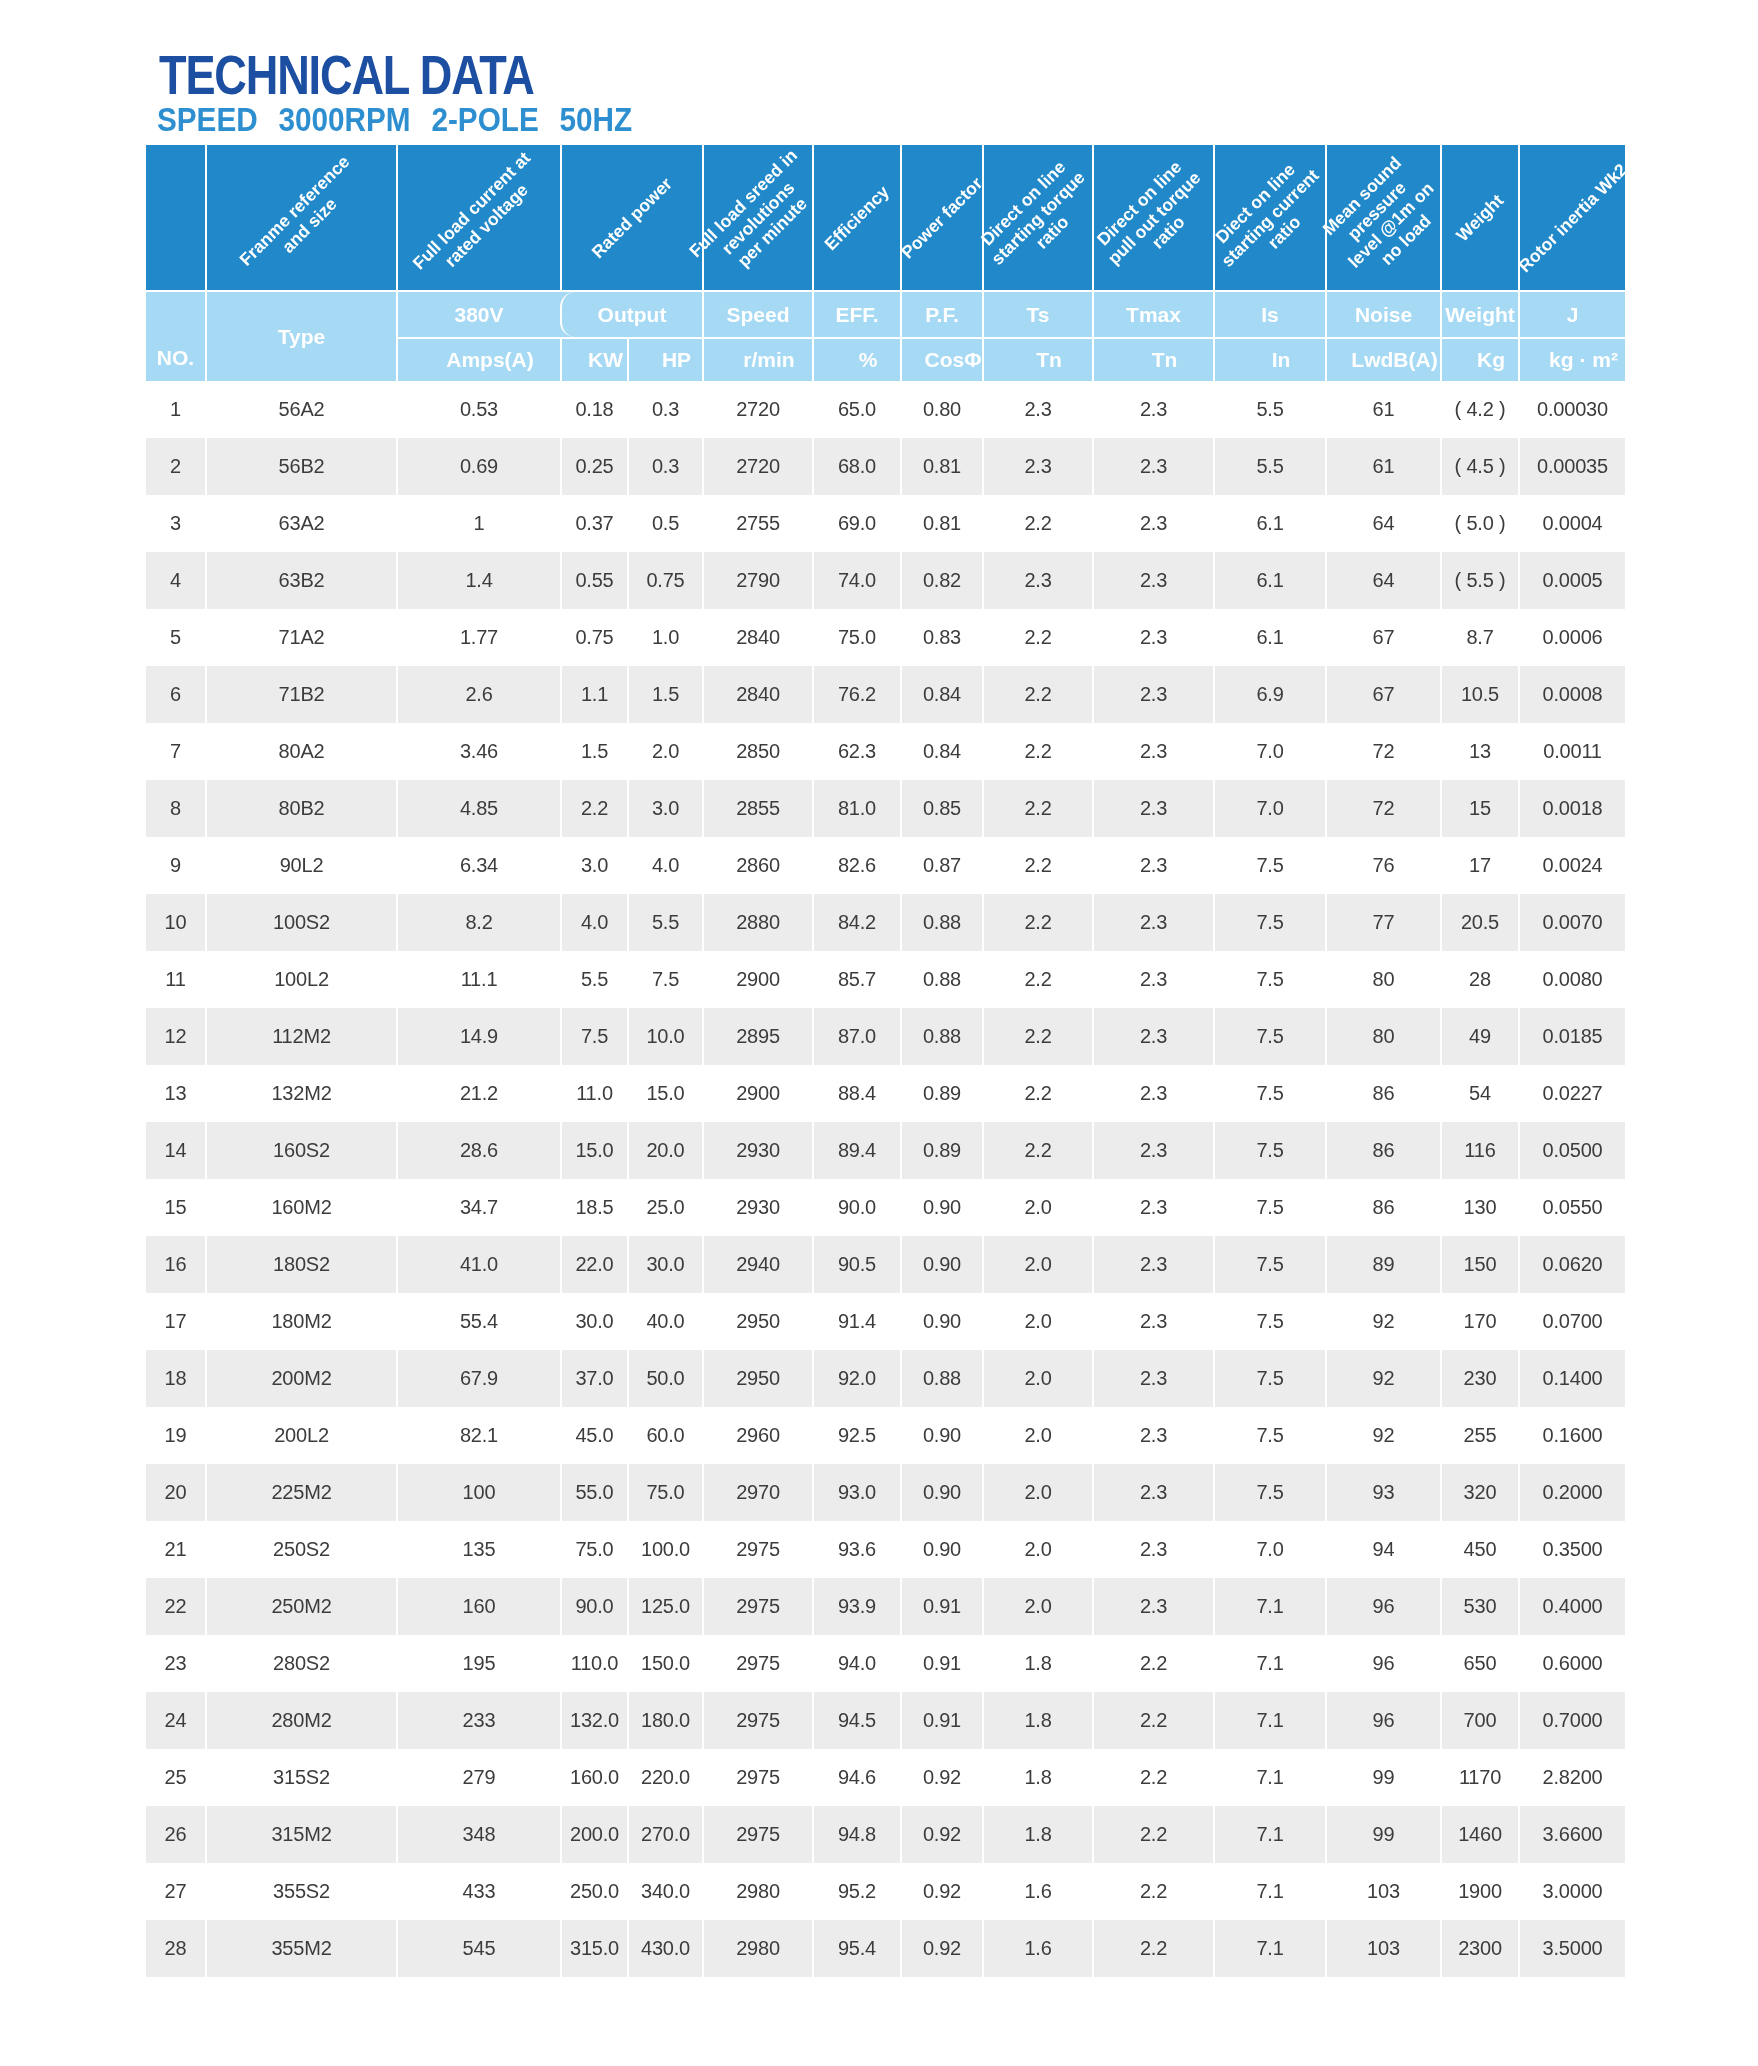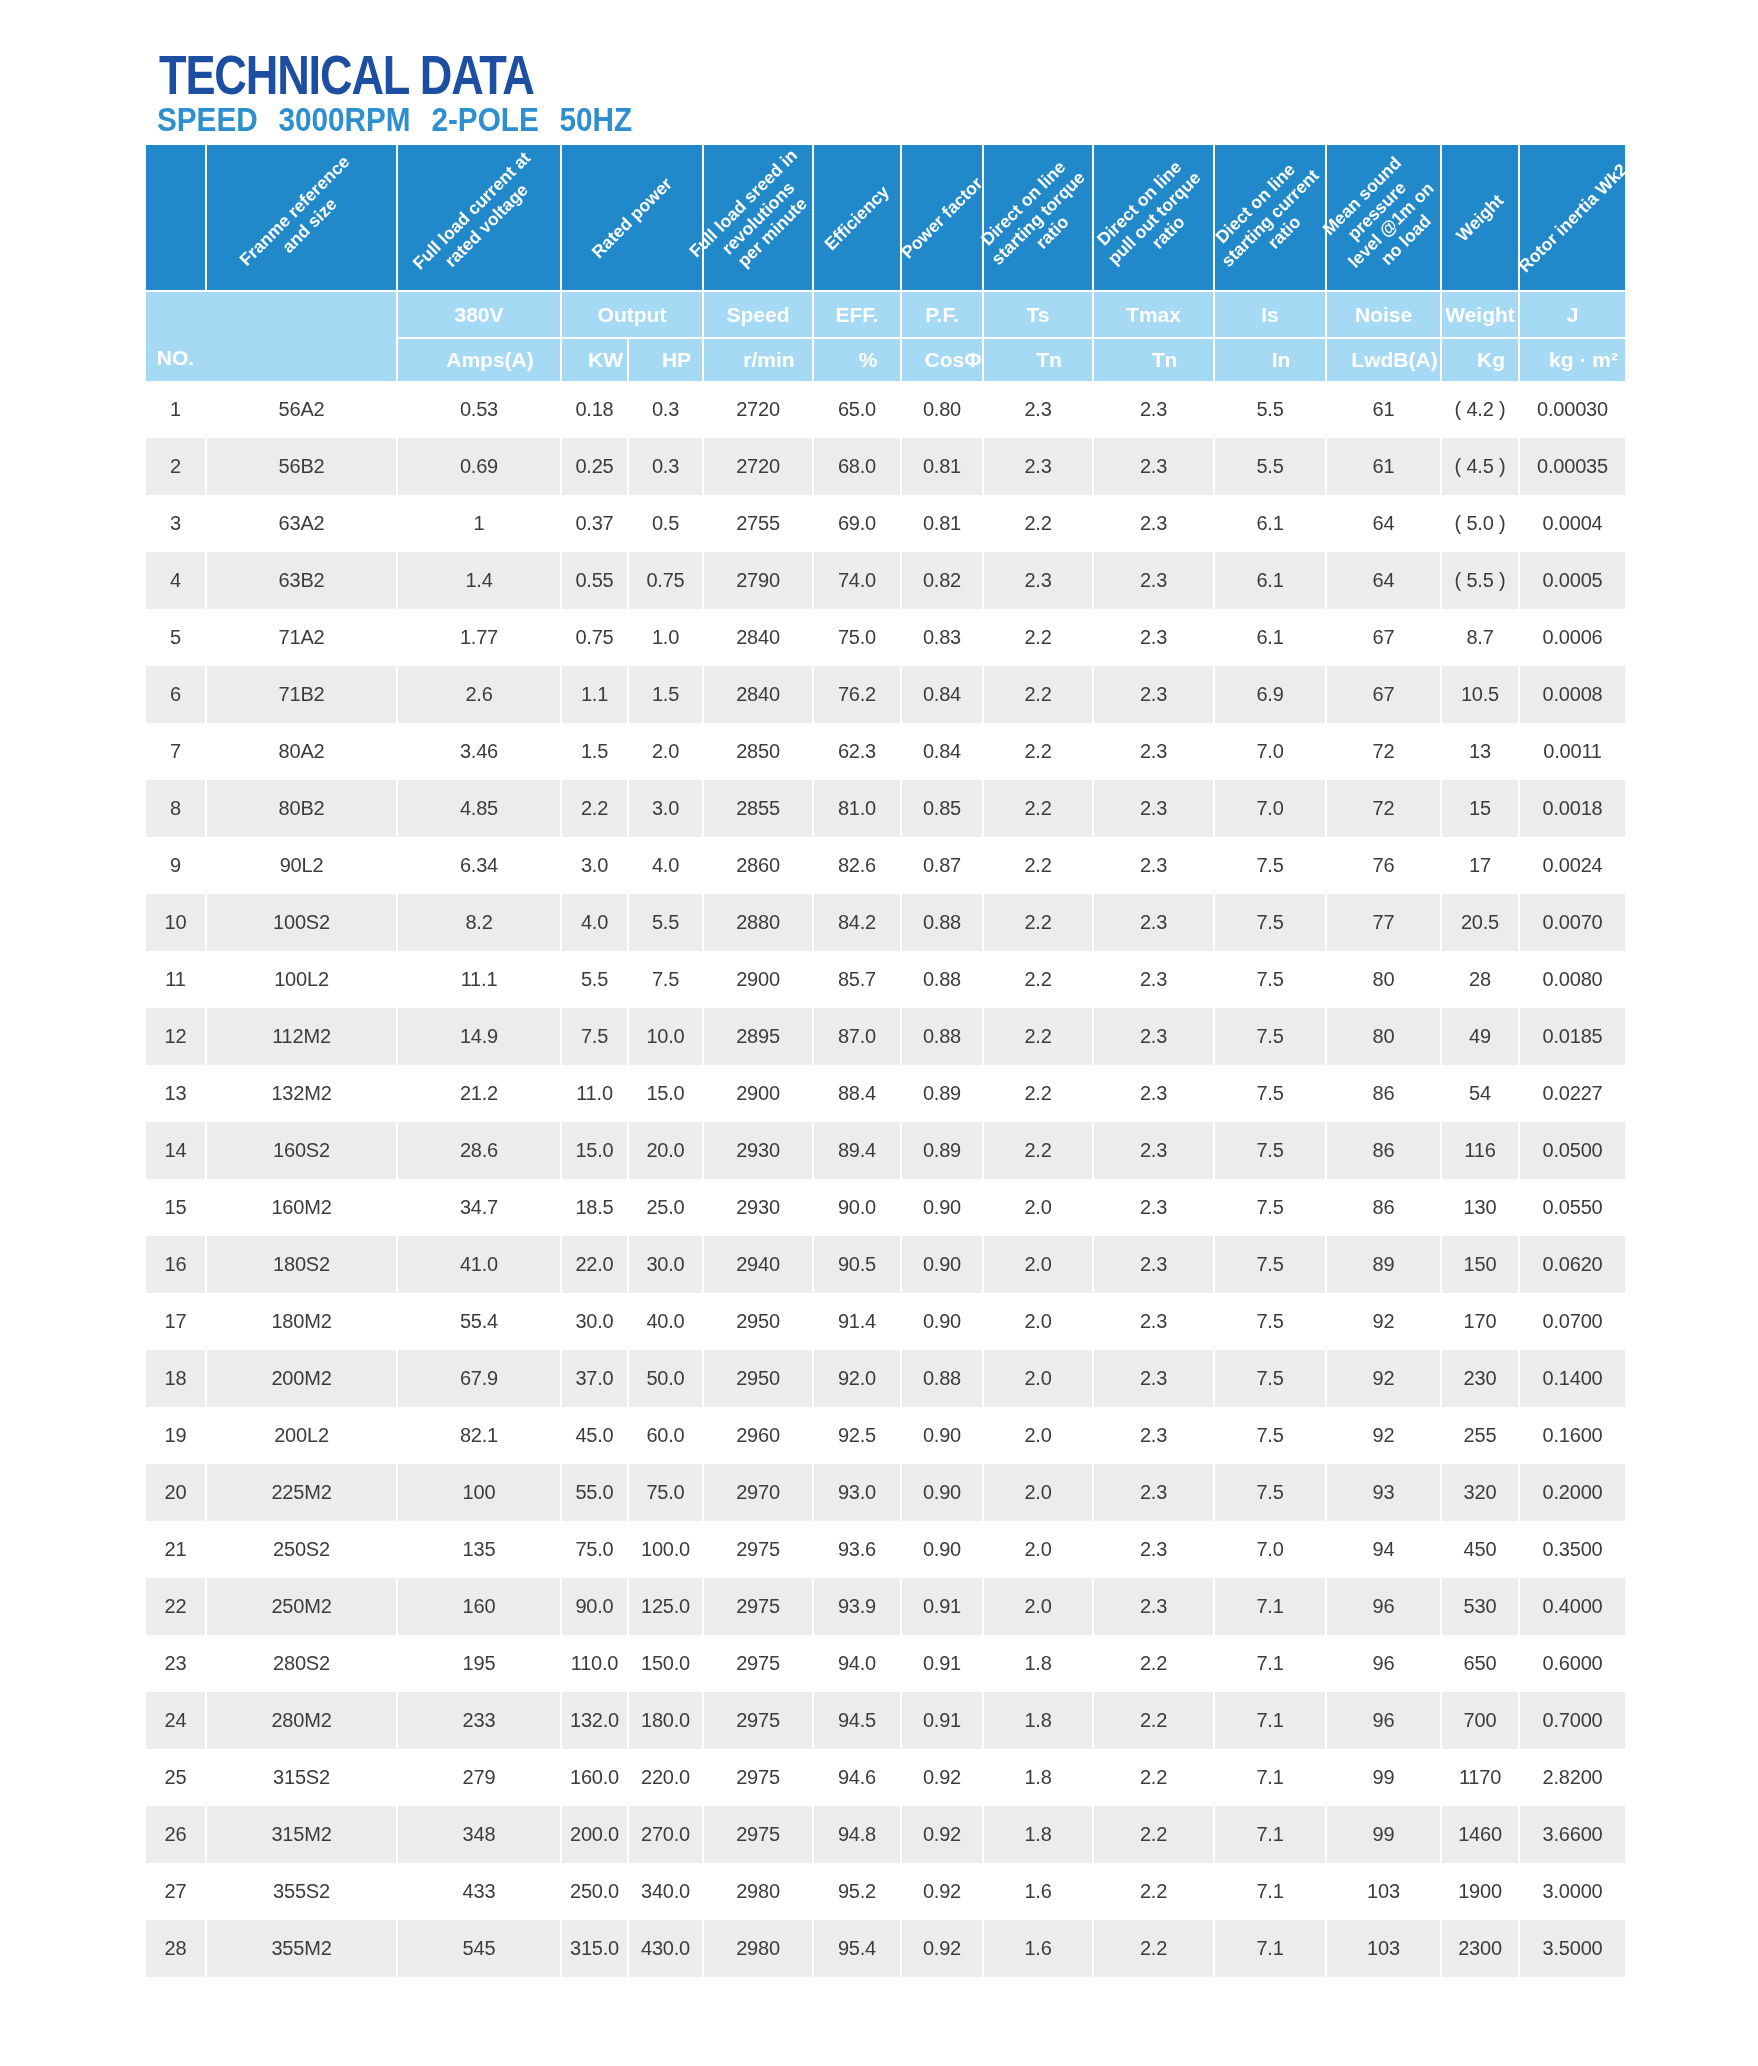--- a/index.html
+++ b/index.html
@@ -58,21 +58,21 @@
   #sub-header{
     background:var(--c-subheader);
     border-top:2.1px solid #ffffff;
     grid-template-rows:45px 44px;
     color:#ffffff;font-weight:bold;font-size:21px;
   }
   .sh{display:flex;align-items:center;justify-content:center;white-space:pre;}
   .bl{border-left:2.1px solid #ffffff;}
   .bt{border-top:2.1px solid #ffffff;padding-left:22px;}
   .c1{grid-column:1;margin-top:42px;} .c2{grid-column:2;} .c3{grid-column:3;}
-  .c4{grid-column:4;} .c4s2{grid-column:4 / span 2;} .c5{grid-column:5;}
+  .c4{grid-column:4;} .c4s2{grid-column:4 / span 2;border-radius:15px;} .c5{grid-column:5;}
   .c6{grid-column:6;} .c7{grid-column:7;} .c8{grid-column:8;}
   .c9{grid-column:9;} .c10{grid-column:10;} .c11{grid-column:11;}
   .c12{grid-column:12;} .c13{grid-column:13;} .c14{grid-column:14;}
   .r1{grid-row:1;text-align:right;} .r2{grid-row:2;} .rs{grid-row:1 / 3;}
   
   .trow{height:57px;background:#ffffff;}
   .trow.alt{background:var(--c-alt);}
   .tcell{
     display:flex;align-items:center;justify-content:center;
     font-size:20px;color:var(--c-text);letter-spacing:-0.2px;
@@ -136,20 +136,21 @@
       <div class="hcell">
         <div class="diag">Weight</div>
       </div>
       <div class="hcell">
         <div class="diag">Rotor inertia Wk2</div>
       </div>
     </div>
 
   <div id="sub-header" class="grid">
     <div class="sh c1 rs">NO.</div>
+    <div class="sh c2 rs bl">Type</div>
     <div class="sh c3 r1 bl">380V</div>
     <div class="sh c3 r2 bl bt">Amps(A)</div>
     <div class="sh c4s2 r1 bl">Output</div>
     <div class="sh c4 r2 bl bt">KW</div>
     <div class="sh c5 r2 bl bt">HP</div>
     <div class="sh c6 r1 bl">Speed</div>
     <div class="sh c6 r2 bl bt">r/min</div>
     <div class="sh c7 r1 bl">EFF.</div>
     <div class="sh c7 r2 bl bt">%</div>
     <div class="sh c8 r1 bl">P.F.</div>

